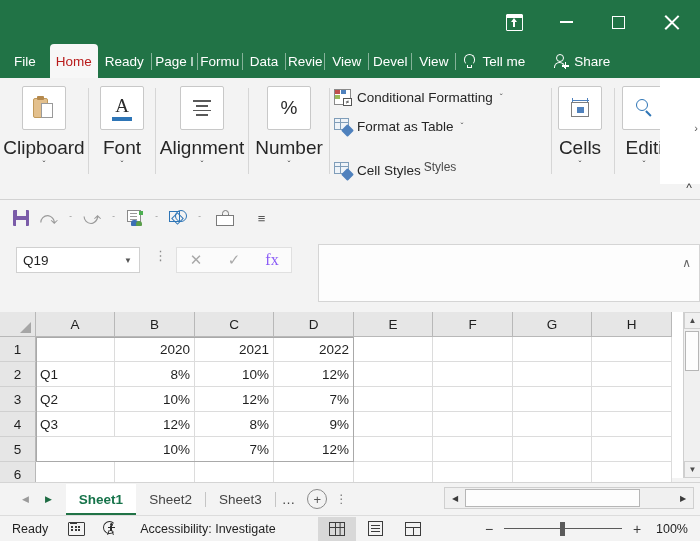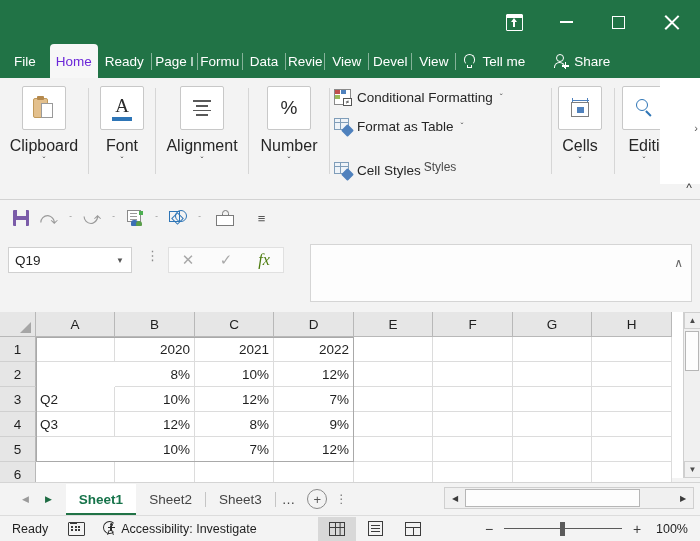--- a/index.html
+++ b/index.html
@@ -54,21 +54,21 @@
     position: absolute; top: 44px; left: 0; width: 700px; height: 34px;
     background: #217346; display: flex; align-items: flex-end;
   }
   .tab {
     height: 34px; display: flex; align-items: center; justify-content: center;
     color: #ffffff; font-size: 13.5px; padding: 0 7px; position: relative;
     white-space: nowrap; overflow: hidden;
   }
   .tab.file-tab { padding: 0 14px; }
   .tab.active {
-    background: #f7f7f7; color: #6d28d9; border-radius: 4px 4px 0 0;
+    background: #f7f7f7; color: #b91c1c; border-radius: 4px 4px 0 0;
   }
   .tab-sep { width: 1px; height: 17px; background: rgba(255,255,255,0.45); margin-bottom: 8px; }
   .tellme-wrap { display: flex; align-items: center; gap: 7px; padding: 0 8px; height: 34px; }
   .bulb {
     width: 11px; height: 14px; position: relative;
   }
   .bulb .glass {
     position: absolute; top: 0; left: 0; width: 11px; height: 11px;
     border: 1.5px solid #fff; border-radius: 50% 50% 45% 45%; border-bottom-color: transparent;
   }
@@ -86,21 +86,21 @@
   .ribbon {
     position: absolute; top: 78px; left: 0; width: 700px; height: 122px;
     background: #f3f3f3; border-bottom: 1px solid #d2d2d2;
   }
   .rgroup { position: absolute; top: 0; height: 106px; }
   .rgroup-inner { display: flex; flex-direction: column; align-items: center; padding-top: 8px; }
   .big-btn-box {
     width: 44px; height: 44px; border: 1px solid #c8c8c8; background: #ffffff;
     display: flex; align-items: center; justify-content: center; border-radius: 2px;
   }
-  .rgroup-label { font-size: 16px; color: #262626; margin-top: 7px; white-space: nowrap; }
+  .rgroup-label { font-size: 19px; color: #262626; margin-top: 7px; white-space: nowrap; }
   .rgroup-chev { font-size: 9px; color: #444; margin-top: 1px; line-height: 8px; }
   .vsep { position: absolute; top: 10px; width: 1px; height: 86px; background: #d6d6d6; }
 
   
   .ico-clipboard { position: relative; width: 22px; height: 24px; }
   .ico-clipboard .board { position: absolute; left: 0; top: 2px; width: 15px; height: 20px; background: #e3c08d; border: 1px solid #c19a5b; border-radius: 2px; }
   .ico-clipboard .clip { position: absolute; left: 4px; top: 0px; width: 7px; height: 4px; background: #b5894d; border-radius: 1px; }
   .ico-clipboard .page { position: absolute; left: 8px; top: 7px; width: 12px; height: 15px; background: #fff; border: 1px solid #9a9a9a; }
   
   .ico-font { display: flex; flex-direction: column; align-items: center; }
@@ -174,35 +174,35 @@
   .ico-shapes .sq { position: absolute; left: 0; top: 1px; width: 11px; height: 11px; border: 1.6px solid #2e75b6; }
   .ico-shapes .ci { position: absolute; left: 6px; top: 0px; width: 12px; height: 12px; border: 1.6px solid #2e75b6; border-radius: 50%; }
   .ico-shapes .dm { position: absolute; left: 4px; top: 4px; width: 9px; height: 9px; border: 1.6px solid #2e75b6; transform: rotate(45deg); }
   .ico-attach { position: relative; width: 18px; height: 16px; }
   .ico-attach .env { position: absolute; left: 0; bottom: 0; width: 18px; height: 11px; border: 1.3px solid #7a7a7a; background: #fff; }
   .ico-attach .clipw { position: absolute; left: 6px; top: 0; width: 7px; height: 11px; border: 1.5px solid #7a7a7a; border-radius: 4px; }
   .qat-more { font-size: 13px; color: #555; letter-spacing: -1px; }
 
   
   .fbar {
-    position: absolute; top: 236px; left: 0; width: 591px; height: 76px; background: #f3f3f3;
+    position: absolute; top: 236px; left: 8px; width: 591px; height: 76px; background: #f3f3f3;
   }
   .namebox {
     position: absolute; left: 8px; top: 11px; width: 124px; height: 26px;
     background: #ffffff; border: 1px solid #d0d0d0; display: flex; align-items: center;
     padding: 0 6px; font-size: 13.5px; color: #1f1f1f;
   }
   .namebox-caret { position: absolute; right: 7px; font-size: 8px; color: #555; }
   .vdots { position: absolute; left: 146px; top: 15px; font-size: 13px; color: #8a8a8a; line-height: 10px; letter-spacing: 0; }
   .fb-actions {
     position: absolute; left: 168px; top: 11px; width: 116px; height: 26px;
     background: #fbfbfb; border: 1px solid #e0e0e0; display: flex;
   }
   .fb-act { flex: 1; display: flex; align-items: center; justify-content: center; font-size: 15px; color: #a8a8a8; }
-  .fb-act.fx { color: #4d7c0f; font-family: "Liberation Serif", serif; font-style: italic; font-size: 16px; }
+  .fb-act.fx { color: #8b5cf6; font-family: "Liberation Serif", serif; font-size: 16px; }
   .fbox {
     position: absolute; left: 310px; top: 8px; width: 382px; height: 58px;
     background: #fdfdfd; border: 1px solid #d5d5d5;
   }
   .fbox-chev { position: absolute; right: 8px; top: 11px; font-size: 12px; color: #666; }
 
   
   .gridwrap { position: absolute; top: 312px; left: 0; width: 700px; height: 166px; background: #fff; }
   .corner {
     position: absolute; left: 0; top: 0; width: 36px; height: 25px;
@@ -283,21 +283,21 @@
   .statusbar {
     position: absolute; top: 515px; left: 0; width: 700px; height: 26px;
     background: #f3f3f3; border-top: 1px solid #dcdcdc; display: flex; align-items: center;
   }
   .st-ready { font-size: 12.5px; color: #1f1f1f; padding-left: 12px; }
   .ico-macro { position: relative; width: 17px; height: 14px; margin-left: 20px; }
   .ico-macro .bd { position: absolute; inset: 0; border: 1.3px solid #3a3a3a; border-radius: 1px; }
   .ico-macro .dots { position: absolute; left: 3px; top: 4px; width: 9px; height: 6px; }
   .ico-macro .dots i { position: absolute; width: 2px; height: 2px; background: #3a3a3a; }
   .ico-macro .tp { position: absolute; left: 2px; top: 1.5px; width: 7px; height: 1.3px; background: #3a3a3a; }
-  .accwrap { display: flex; align-items: center; gap: 3px; margin-left: 18px; }
+  .accwrap { display: flex; align-items: center; gap: 22px; margin-left: 18px; }
   .ico-acc { position: relative; width: 15px; height: 15px; }
   .ico-acc .ring { position: absolute; left: 0; top: 0; width: 13px; height: 13px; border: 1.4px solid #2b2b2b; border-radius: 50%; border-right-color: transparent; }
   .ico-acc .man-h { position: absolute; left: 6.5px; top: 2px; width: 3px; height: 3px; background: #2b2b2b; border-radius: 50%; }
   .ico-acc .man-b { position: absolute; left: 7.3px; top: 5px; width: 1.3px; height: 5px; background: #2b2b2b; }
   .ico-acc .man-a { position: absolute; left: 4.5px; top: 6px; width: 7px; height: 1.3px; background: #2b2b2b; }
   .ico-acc .man-l1 { position: absolute; left: 5.3px; top: 9.3px; width: 1.2px; height: 4.5px; background: #2b2b2b; transform: rotate(20deg); }
   .ico-acc .man-l2 { position: absolute; left: 9px; top: 9.3px; width: 1.2px; height: 4.5px; background: #2b2b2b; transform: rotate(-20deg); }
   .acc-text { font-size: 12.5px; color: #1f1f1f; }
   .view-btns { position: absolute; left: 318px; display: flex; align-items: center; gap: 0; }
   .view-btn { width: 38px; height: 24px; display: flex; align-items: center; justify-content: center; }
@@ -584,20 +584,21 @@
 
     <div class="cell txt" style="left:36px;width:79px;top:25px"></div>
     <div class="cell num" style="left:115px;width:80px;top:25px">2020</div>
     <div class="cell num" style="left:195px;width:79px;top:25px">2021</div>
     <div class="cell num" style="left:274px;width:80px;top:25px">2022</div>
     <div class="cell" style="left:354px;width:79px;top:25px"></div>
     <div class="cell" style="left:433px;width:80px;top:25px"></div>
     <div class="cell" style="left:513px;width:79px;top:25px"></div>
     <div class="cell" style="left:592px;width:80px;top:25px"></div>
 
+    <div class="cell txt" style="left:36px;width:79px;top:50px">Q1</div>
     <div class="cell num" style="left:115px;width:80px;top:50px">8%</div>
     <div class="cell num" style="left:195px;width:79px;top:50px">10%</div>
     <div class="cell num" style="left:274px;width:80px;top:50px">12%</div>
     <div class="cell" style="left:354px;width:79px;top:50px"></div>
     <div class="cell" style="left:433px;width:80px;top:50px"></div>
     <div class="cell" style="left:513px;width:79px;top:50px"></div>
     <div class="cell" style="left:592px;width:80px;top:50px"></div>
 
     <div class="cell txt" style="left:36px;width:79px;top:75px">Q2</div>
     <div class="cell num" style="left:115px;width:80px;top:75px">10%</div>

